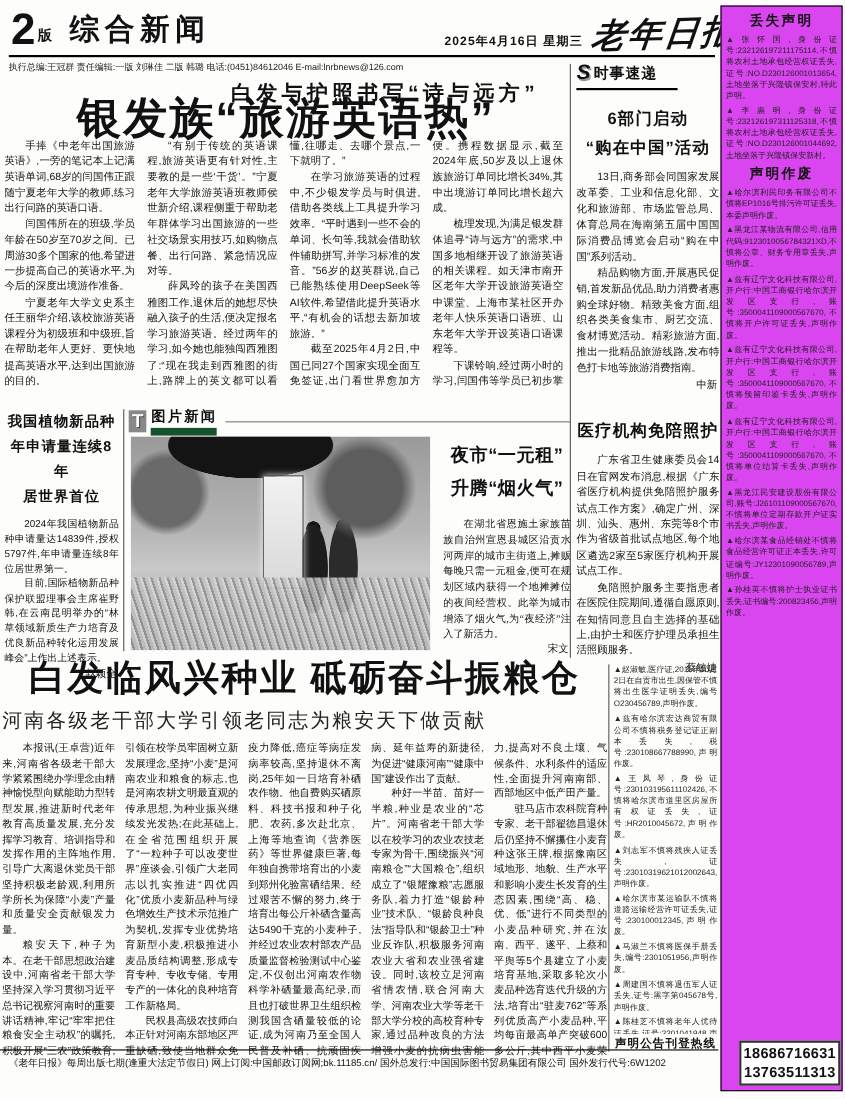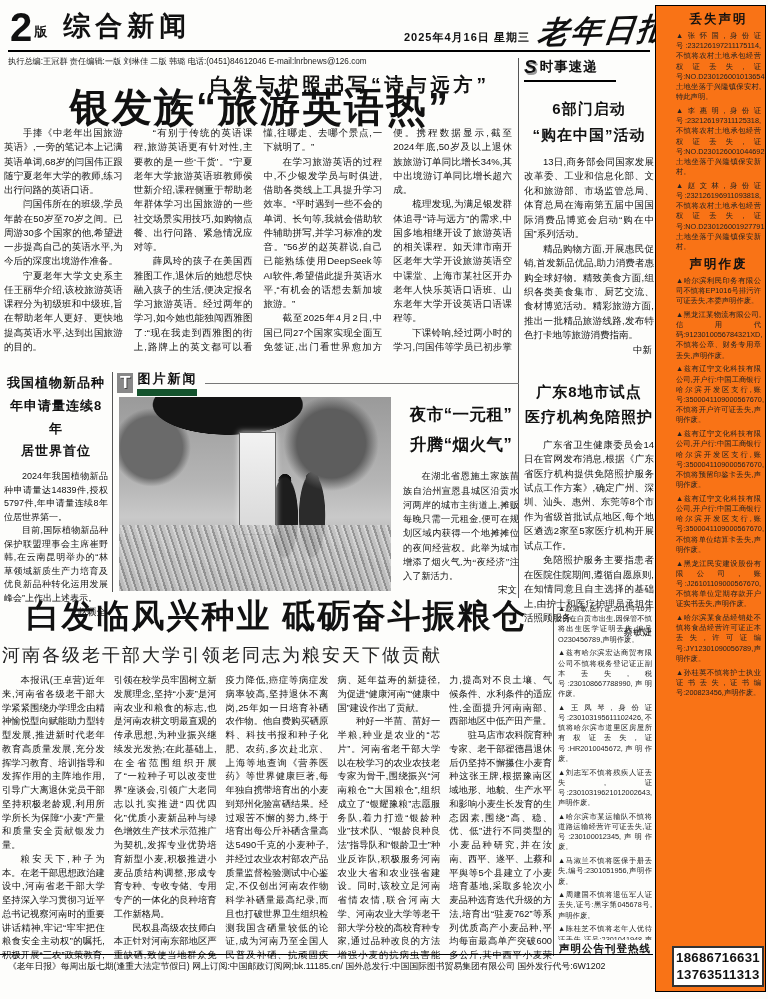--- a/index.html
+++ b/index.html
@@ -78,21 +78,21 @@
   .bottom-sub { font-size:18px; font-family:"Liberation Serif","DejaVu Serif",serif; letter-spacing:2px; margin-top:4px; color:#222; }
   .bottom-body { margin-top:7px; height:290px; column-count:5; column-gap:9px; font-size:9.3px; line-height:1.48; text-align:justify; overflow:hidden; }
   .bottom-body p { text-indent:2em; }
 
   
   .mid-ads { position:absolute; left:558px; top:604px; width:94px; height:352px; overflow:hidden; }
   .ad { font-size:7.3px; line-height:1.4; text-align:justify; margin-bottom:3.5px; color:#222; }
   .hotline { position:absolute; bottom:0; left:0; width:100%; text-align:center; font-size:10.5px; font-weight:bold; letter-spacing:1px; background:#fdfdfb; padding-top:2px; }
 
   
-  .sidebar { position:absolute; left:655px; top:5px; width:111px; height:987px; border:1.5px solid #000; padding:3px 4px 46px 20px; overflow:hidden; background:#f97316; }
+  .sidebar { position:absolute; left:655px; top:5px; width:111px; height:987px; border:1.5px solid #000; padding:3px 4px 46px 4px; overflow:hidden; background:#d946ef; }
   .side-title { text-align:center; font-size:12.5px; font-weight:bold; letter-spacing:2px; margin:2px 0 3px 0; }
   .phone-box { position:absolute; left:16px; bottom:4px; width:92px; border:2px solid #333; text-align:center; font-size:13.2px; font-weight:bold; line-height:1.25; padding:2px 0; letter-spacing:0.3px; background:#fff; }
 
   
   .footer { position:absolute; left:0; top:954px; width:653px; border-top:1.5px solid #000; padding:6px 0 0 8px; font-size:8.8px; color:#111; }
 </style>
 </head>
 <body>
 
 <div class="page">
@@ -138,21 +138,20 @@
     <div class="brief-title">
       <div>6部门启动</div>
       <div>“购在中国”活动</div>
     </div>
     <div class="brief-body">
         <p>13日,商务部会同国家发展改革委、工业和信息化部、文化和旅游部、市场监管总局、体育总局在海南第五届中国国际消费品博览会启动“购在中国”系列活动。</p>
         <p>精品购物方面,开展惠民促销,首发新品优品,助力消费者惠购全球好物。精致美食方面,组织各类美食集市、厨艺交流、食材博览活动。精彩旅游方面,推出一批精品旅游线路,发布特色打卡地等旅游消费指南。</p>
       </div>
     <div class="sign">中新</div>
     <div class="brief-title second">
-      <div>广东8地市试点</div>
       <div>医疗机构免陪照护</div>
     </div>
     <div class="brief-body">
         <p>广东省卫生健康委员会14日在官网发布消息,根据《广东省医疗机构提供免陪照护服务试点工作方案》,确定广州、深圳、汕头、惠州、东莞等8个市作为省级首批试点地区,每个地区遴选2家至5家医疗机构开展试点工作。</p>
         <p>免陪照护服务主要指患者在医院住院期间,遵循自愿原则,在知情同意且自主选择的基础上,由护士和医疗护理员承担生活照顾服务。</p>
       </div>
     <div class="sign">蔡敏婕</div>
   </div>
 
   <div class="plant">
@@ -211,21 +210,20 @@
         <p class="ad">▲陈桂芝不慎将老年人优待证丢失,证号:2301041948,声明作废。</p>
       </div>
     <div class="hotline">声明公告刊登热线</div>
   </div>
 
   <div class="sidebar">
     <div class="side-title">丢失声明</div>
     <div>
         <p class="ad">▲张怀国,身份证号:232126197211175114,不慎将农村土地承包经营权证丢失,证号:NO.D230126001013654,土地坐落于兴隆镇保安村,特此声明。</p>
         <p class="ad">▲李惠明,身份证号:232126197311125318,不慎将农村土地承包经营权证丢失,证号:NO.D230126001044692,土地坐落于兴隆镇保安新村。</p>
-        <p class="ad">▲赵文林,身份证号:232126196911093818,不慎将农村土地承包经营权证丢失,证号:NO.D230126001927791,土地坐落于兴隆镇保安新村。</p>
       </div>
     <div class="side-title">声明作废</div>
     <div>
         <p class="ad">▲哈尔滨利民印务有限公司不慎将EP1016号排污许可证丢失,本委声明作废。</p>
         <p class="ad">▲黑龙江某物流有限公司,信用代码:9123010056784321XD,不慎将公章、财务专用章丢失,声明作废。</p>
         <p class="ad">▲兹有辽宁文化科技有限公司,开户行:中国工商银行哈尔滨开发区支行,账号:3500041109000567670,不慎将开户许可证丢失,声明作废。</p>
         <p class="ad">▲兹有辽宁文化科技有限公司,开户行:中国工商银行哈尔滨开发区支行,账号:3500041109000567670,不慎将预留印鉴卡丢失,声明作废。</p>
         <p class="ad">▲兹有辽宁文化科技有限公司,开户行:中国工商银行哈尔滨开发区支行,账号:3500041109000567670,不慎将单位结算卡丢失,声明作废。</p>
         <p class="ad">▲黑龙江民安建设股份有限公司,账号:J26101109000567670,不慎将单位定期存款开户证实书丢失,声明作废。</p>
         <p class="ad">▲哈尔滨某食品经销处不慎将食品经营许可证正本丢失,许可证编号:JY12301090056789,声明作废。</p>

